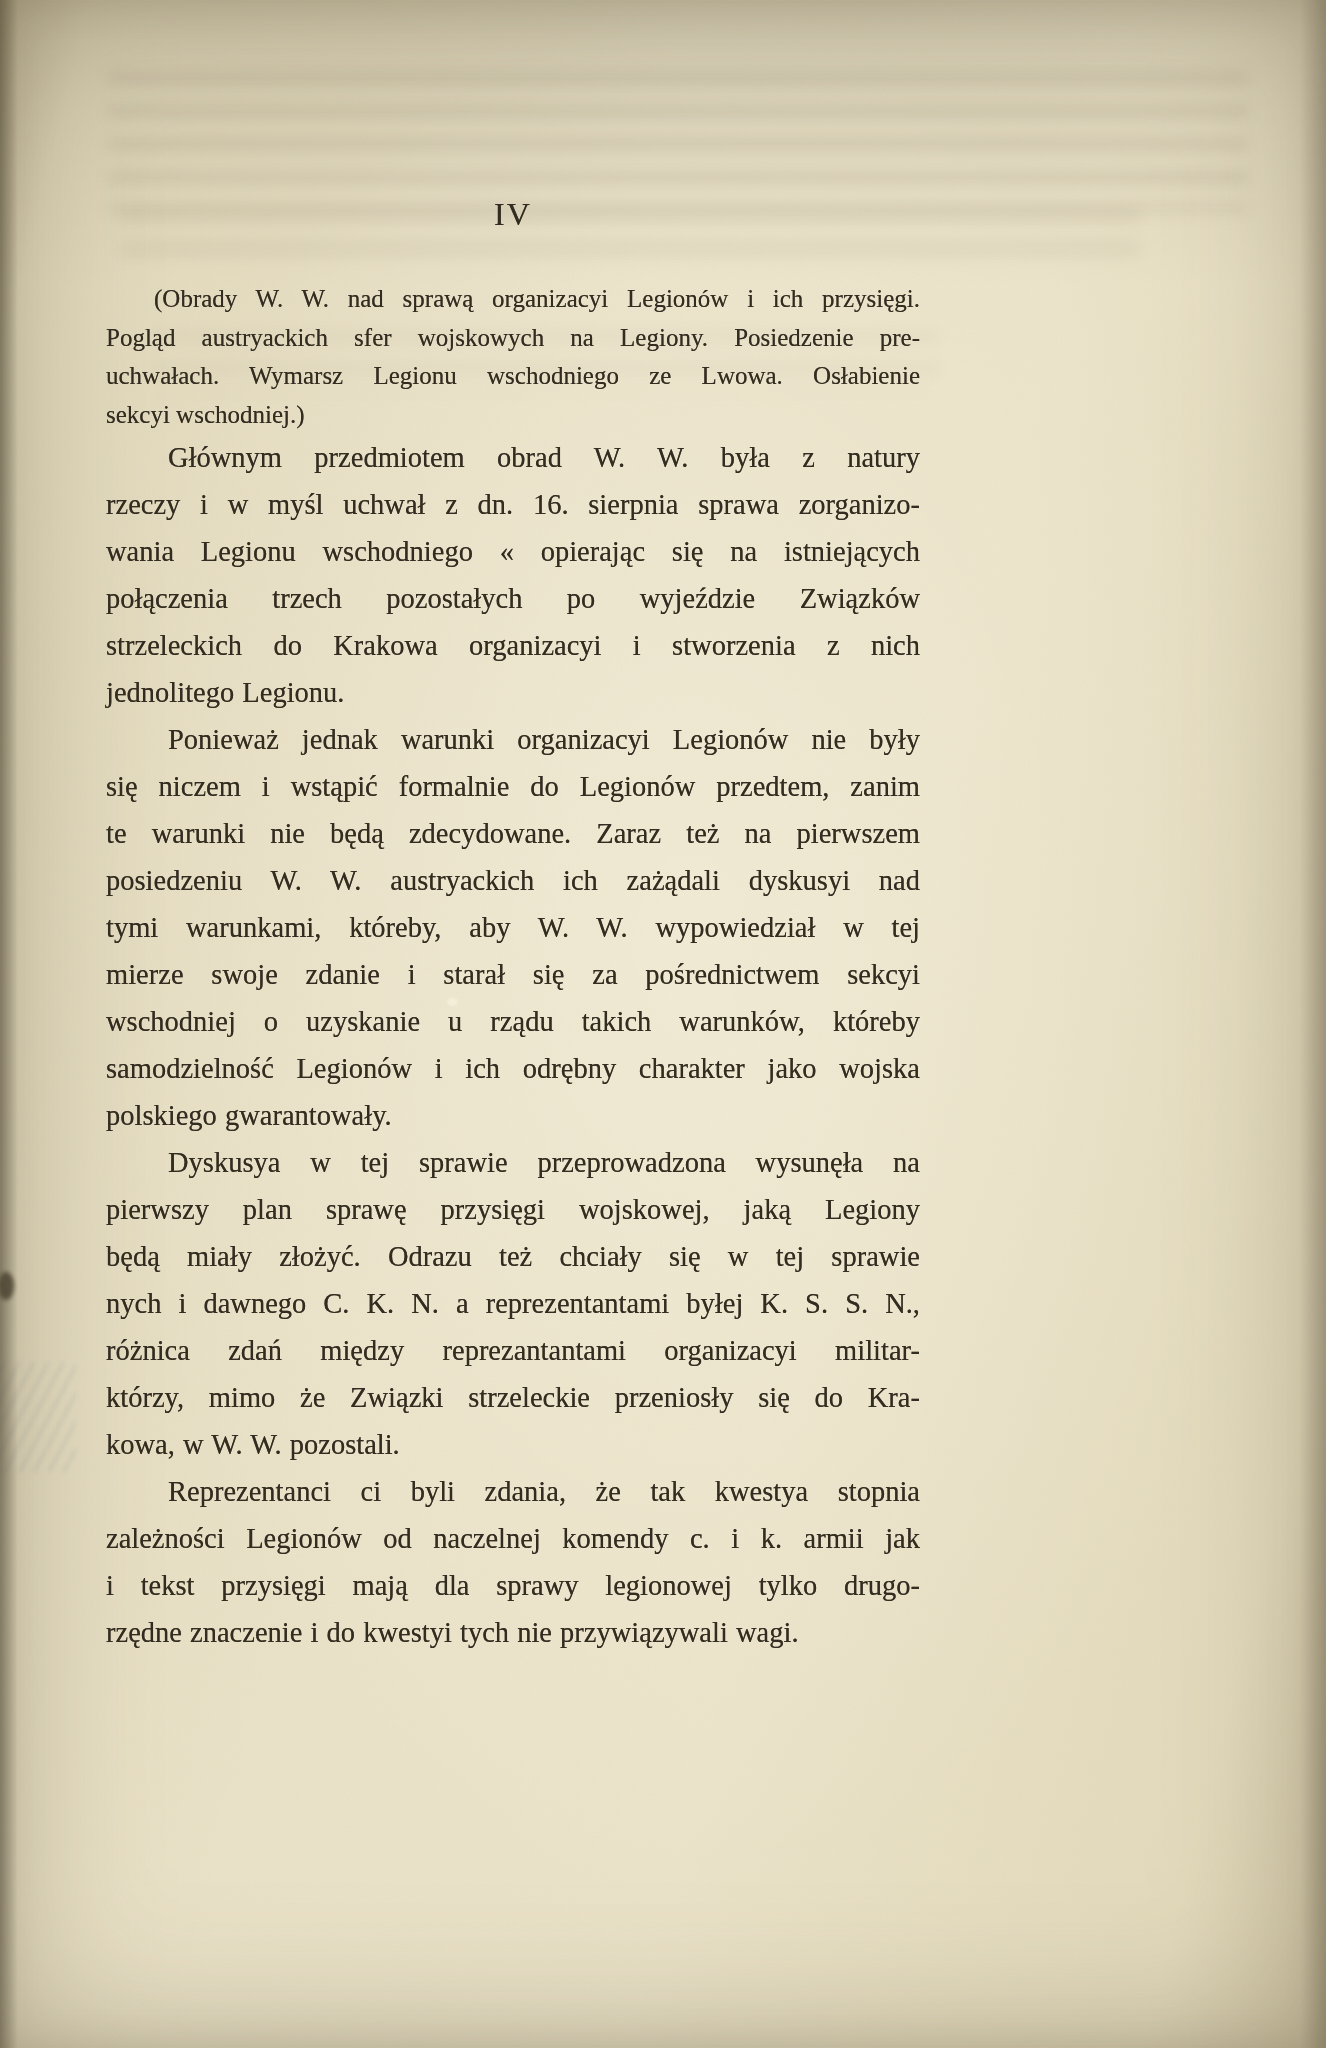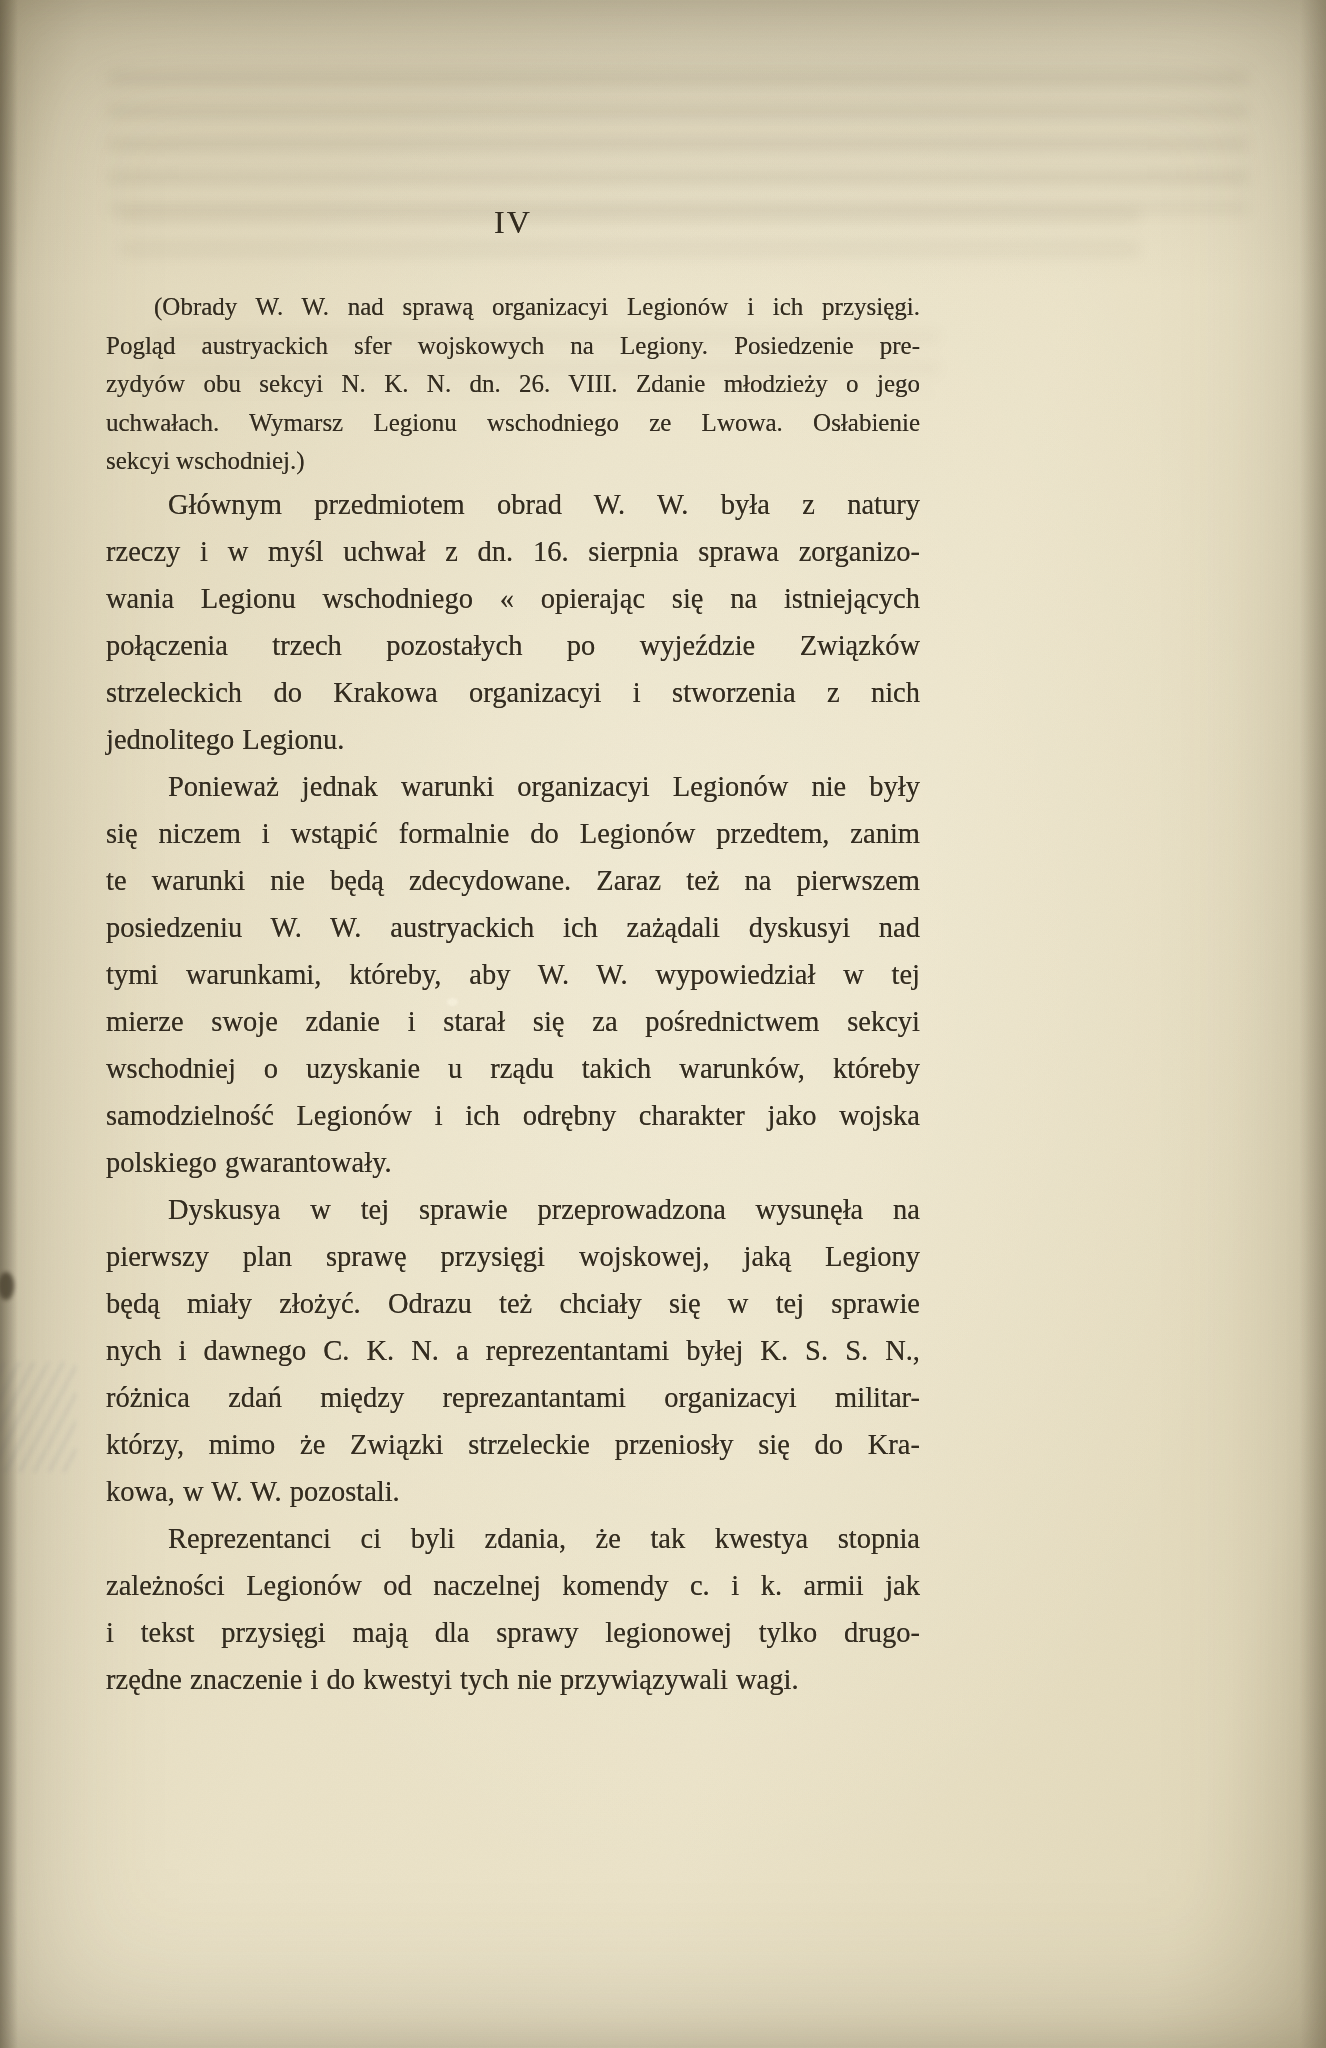--- a/index.html
+++ b/index.html
@@ -35,21 +35,21 @@
     background:repeating-linear-gradient(180deg, rgba(112,101,76,0.22) 0 13px, rgba(0,0,0,0) 13px 32px);}
   .fleck{position:absolute;left:-2px;top:1272px;width:16px;height:28px;border-radius:50%;
     background:#4a4232;filter:blur(2px);opacity:.85;}
   .speck{position:absolute;left:447px;top:998px;width:11px;height:8px;border-radius:50%;
     background:#f6f0dc;filter:blur(1px);opacity:.9;}
   .streaks{position:absolute;left:-12px;top:1362px;width:88px;height:110px;opacity:.35;
     background:repeating-linear-gradient(118deg, rgba(88,98,128,0.35) 0 3px, rgba(0,0,0,0) 3px 13px);
     filter:blur(2px);}
   .grain{position:absolute;inset:0;pointer-events:none;mix-blend-mode:multiply;opacity:.5;}
   
-  .text-block{position:absolute;left:106px;top:205px;width:814px;}
+  .text-block{position:absolute;left:106px;top:197px;width:814px;}
   .heading{
     font-size:32px;line-height:34px;letter-spacing:2px;
     text-align:center;font-weight:normal;
     text-shadow:0 0 0.5px rgba(45,38,25,0.7);
   }
   .summary{margin-top:49px;}
   .summary .line{
     font-size:25px;line-height:38.5px;
     white-space:nowrap;
     text-align:justify;text-align-last:justify;
@@ -80,21 +80,20 @@
   <div class="edge-right"></div>
   <div class="fleck"></div>
   <div class="speck"></div>
   <div class="streaks"></div>
 
   <div class="text-block">
     <div class="heading">IV</div>
     <div class="summary" id="summary">
         <div class="line first">(Obrady W. W. nad sprawą organizacyi Legionów i ich przysięgi.</div>
         <div class="line">Pogląd austryackich sfer wojskowych na Legiony. Posiedzenie pre-</div>
-        <div class="line">zydyów obu sekcyi N. K. N. dn. 26. VIII. Zdanie młodzieży o jego</div>
         <div class="line">uchwałach. Wymarsz Legionu wschodniego ze Lwowa. Osłabienie</div>
         <div class="line last">sekcyi wschodniej.)</div>
       </div>
     <div class="body" id="body">
         <div class="paragraph">
           <div class="line first">Głównym przedmiotem obrad W. W. była z natury</div>
           <div class="line">rzeczy i w myśl uchwał z dn. 16. sierpnia sprawa zorganizo-</div>
           <div class="line">wania Legionu wschodniego « opierając się na istniejących</div>
           <div class="line">połączenia trzech pozostałych po wyjeździe Związków</div>
           <div class="line">strzeleckich do Krakowa organizacyi i stworzenia z nich</div>

